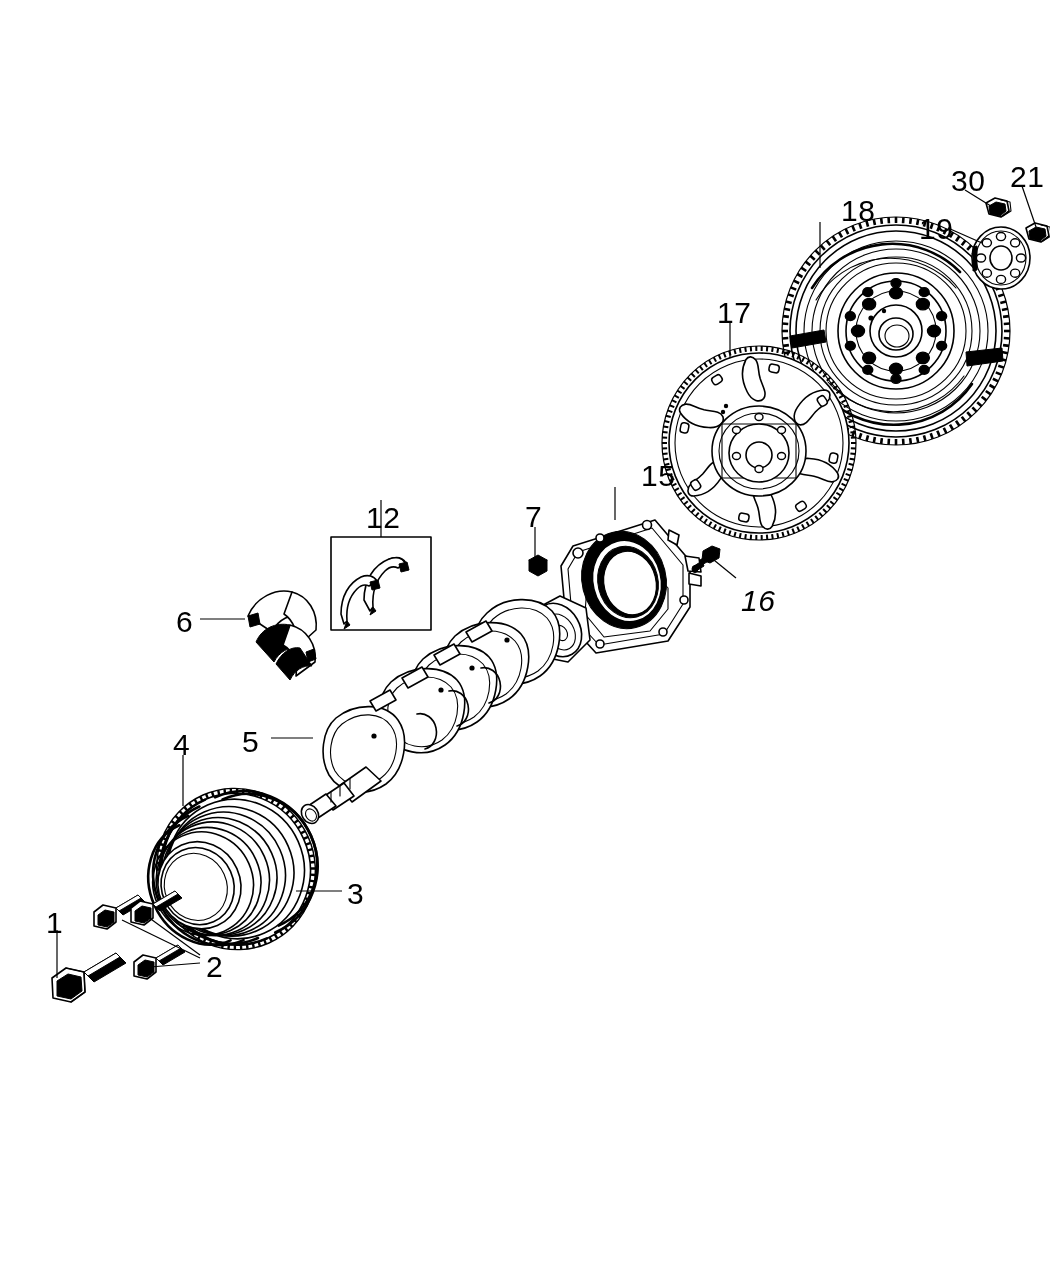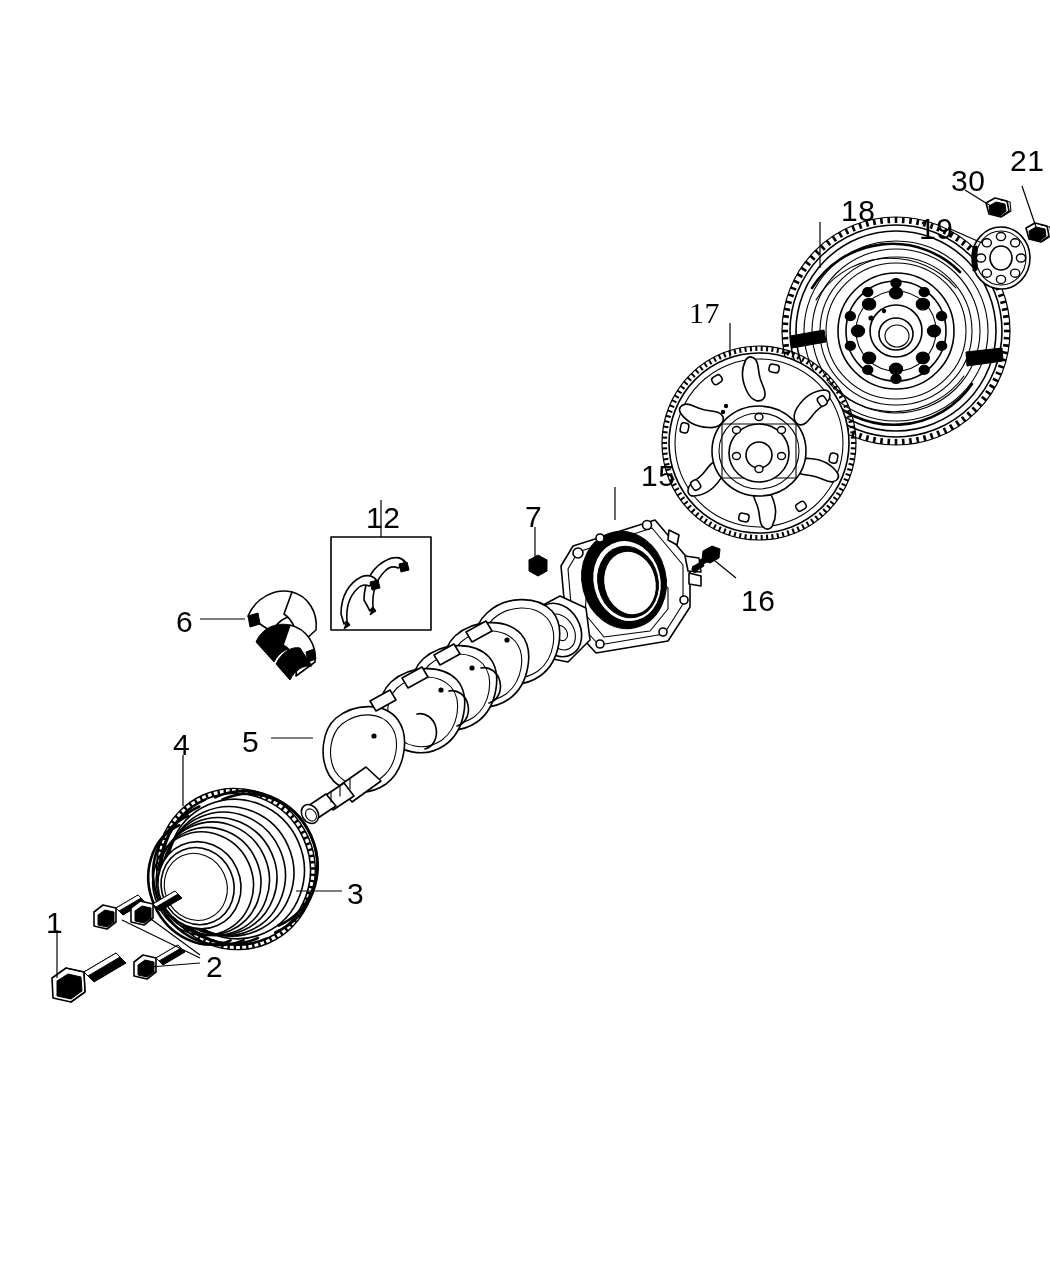--- a/index.html
+++ b/index.html
@@ -646,21 +646,21 @@
   <div id="callout-layer">
       <div class="callout-label" style="left: 46px; top: 908px;">1</div>
       <div class="callout-label" style="left: 206px; top: 952px;">2</div>
       <div class="callout-label" style="left: 347px; top: 879px;">3</div>
       <div class="callout-label" style="left: 173px; top: 730px;">4</div>
       <div class="callout-label" style="left: 242px; top: 727px;">5</div>
       <div class="callout-label" style="left: 176px; top: 607px;">6</div>
       <div class="callout-label" style="left: 366px; top: 475px; margin-top: 28px;">12</div>
       <div class="callout-label" style="left: 525px; top: 502px;">7</div>
       <div class="callout-label" style="left: 641px; top: 461px;">15</div>
-      <div class="callout-label" style="left: 741px; top: 586px;">16</div>
-      <div class="callout-label" style="left: 689px; top: 298px; font-family: Liberation Serif, serif;">17</div>
+      <div class="callout-label" style="left: 741px; top: 586px; font-style: italic;">16</div>
+      <div class="callout-label" style="left: 717px; top: 298px;">17</div>
       <div class="callout-label" style="left: 811px; top: 196px; margin-left: 30px;">18</div>
       <div class="callout-label" style="left: 919px; top: 214px; text-align: center;">19</div>
       <div class="callout-label" style="left: 951px; top: 166px;">30</div>
-      <div class="callout-label" style="left: 1010px; top: 146px;">21</div>
+      <div class="callout-label" style="left: 1010px; top: 162px;">21</div>
     </div>
 
 </div>
 
 </body></html>

